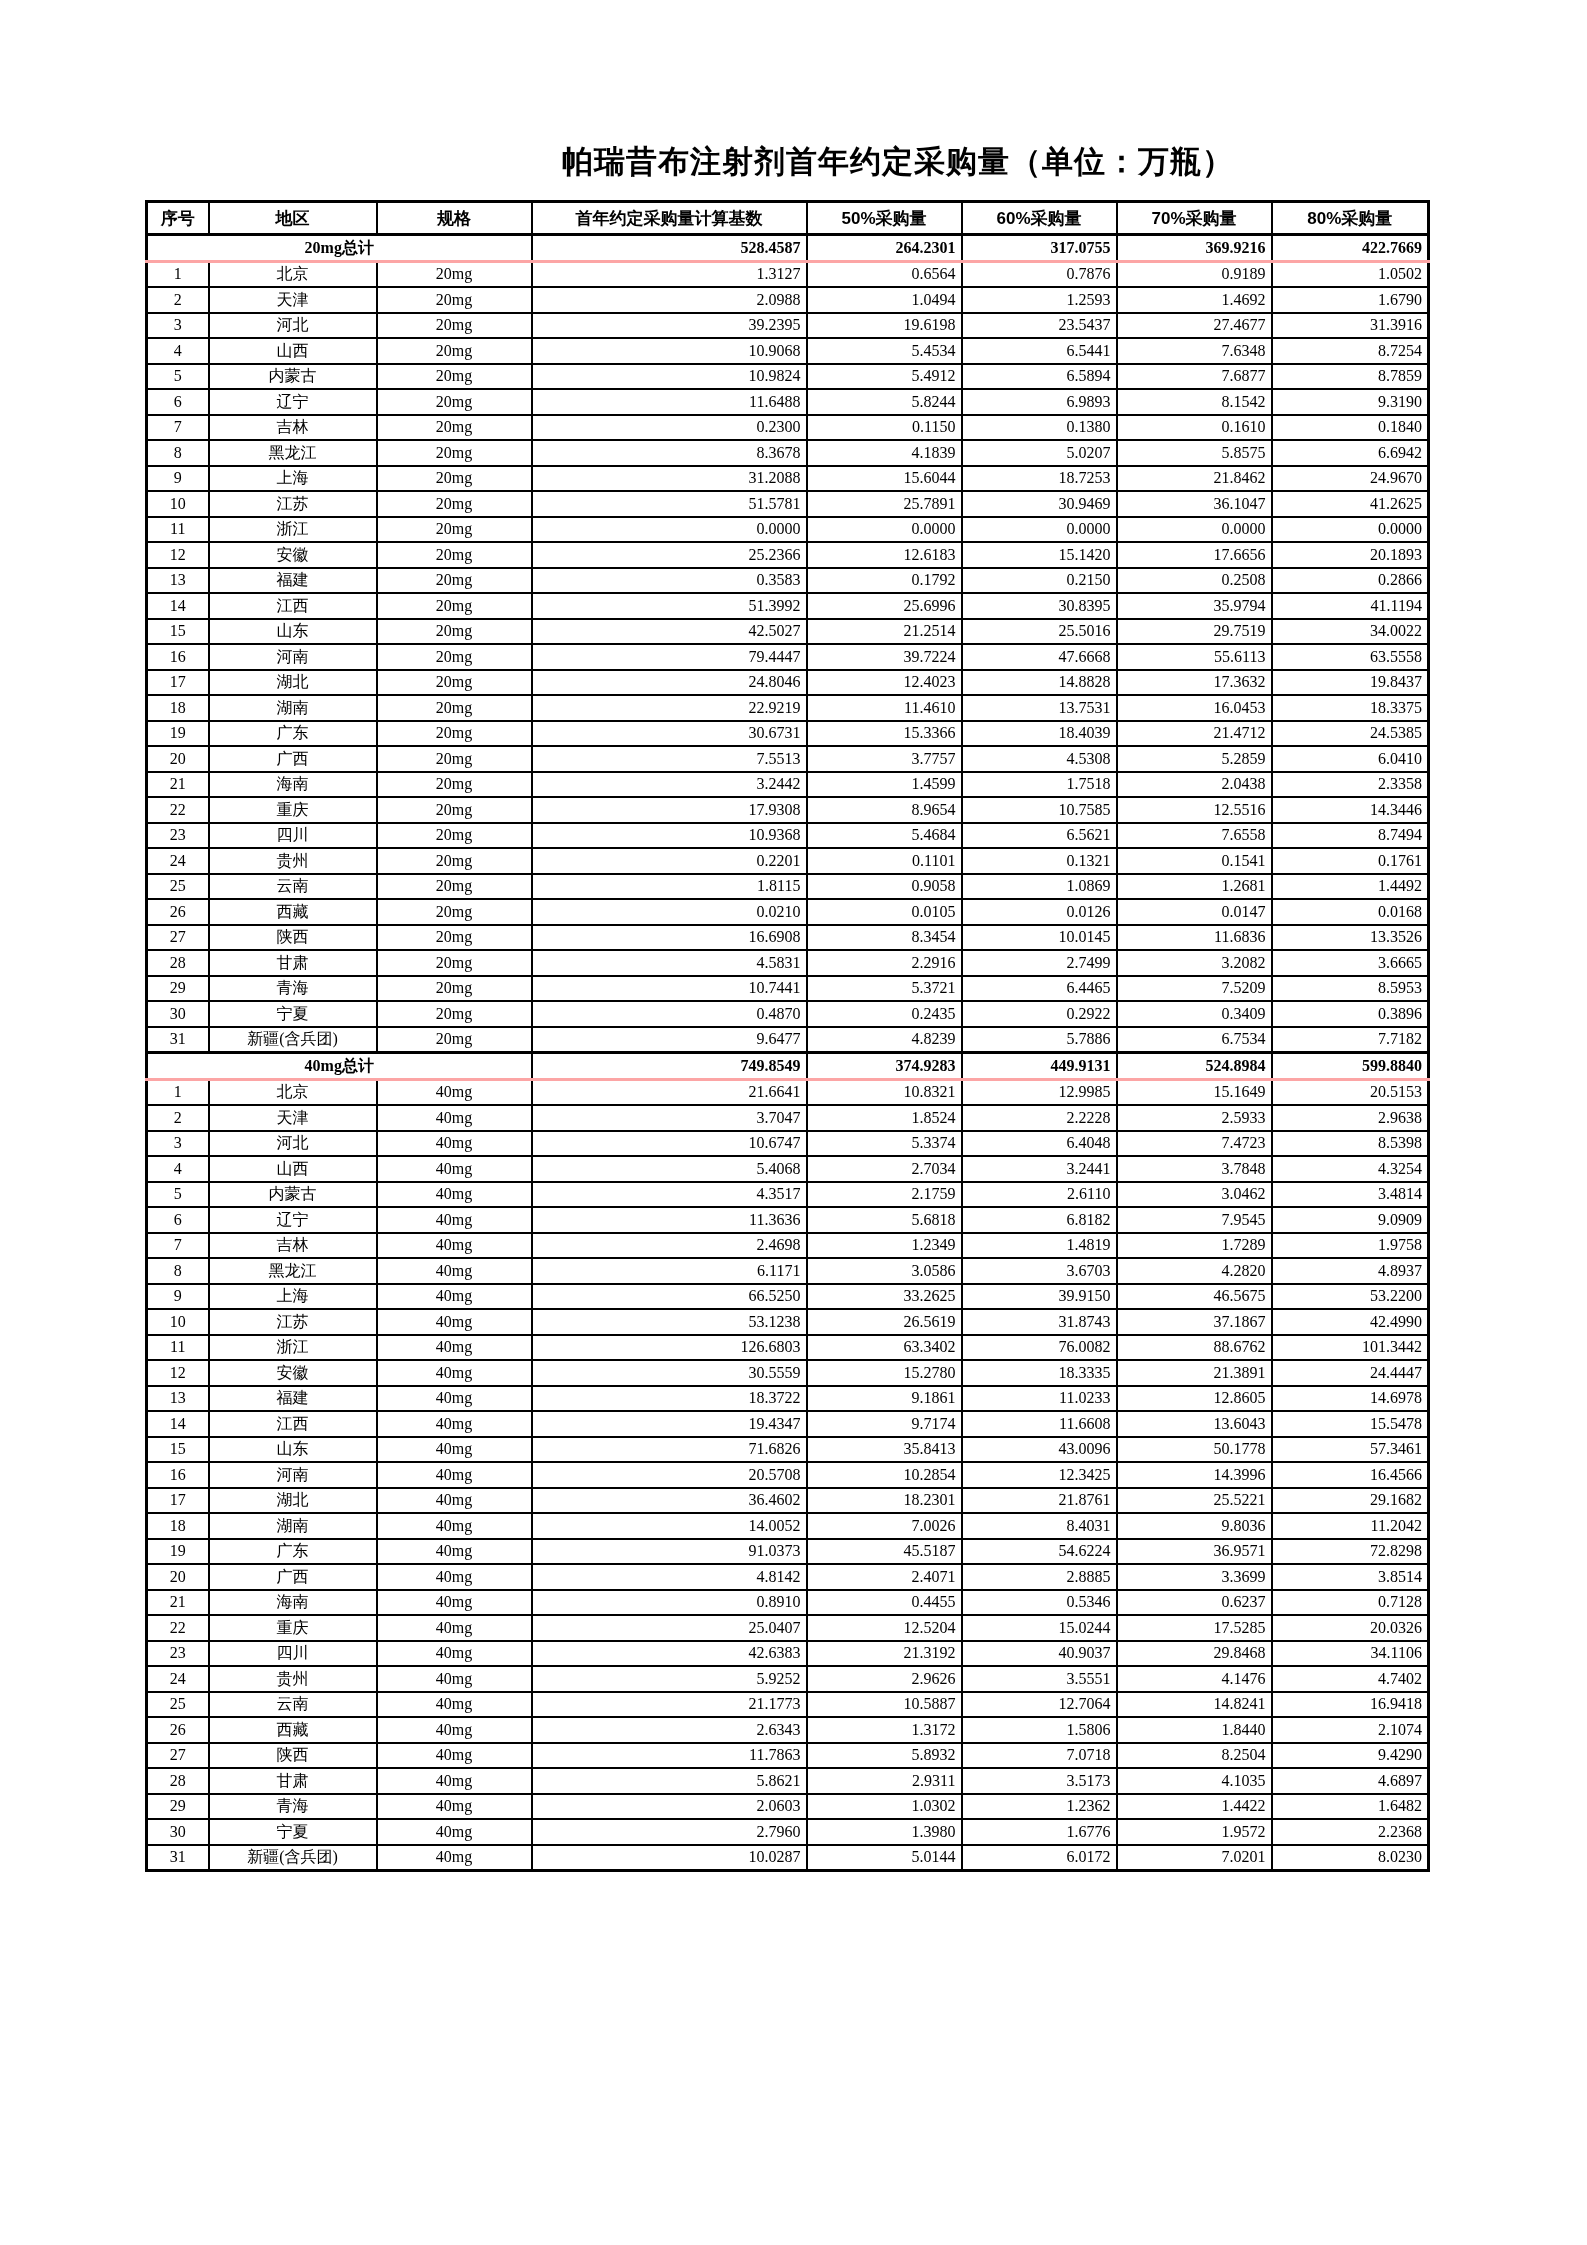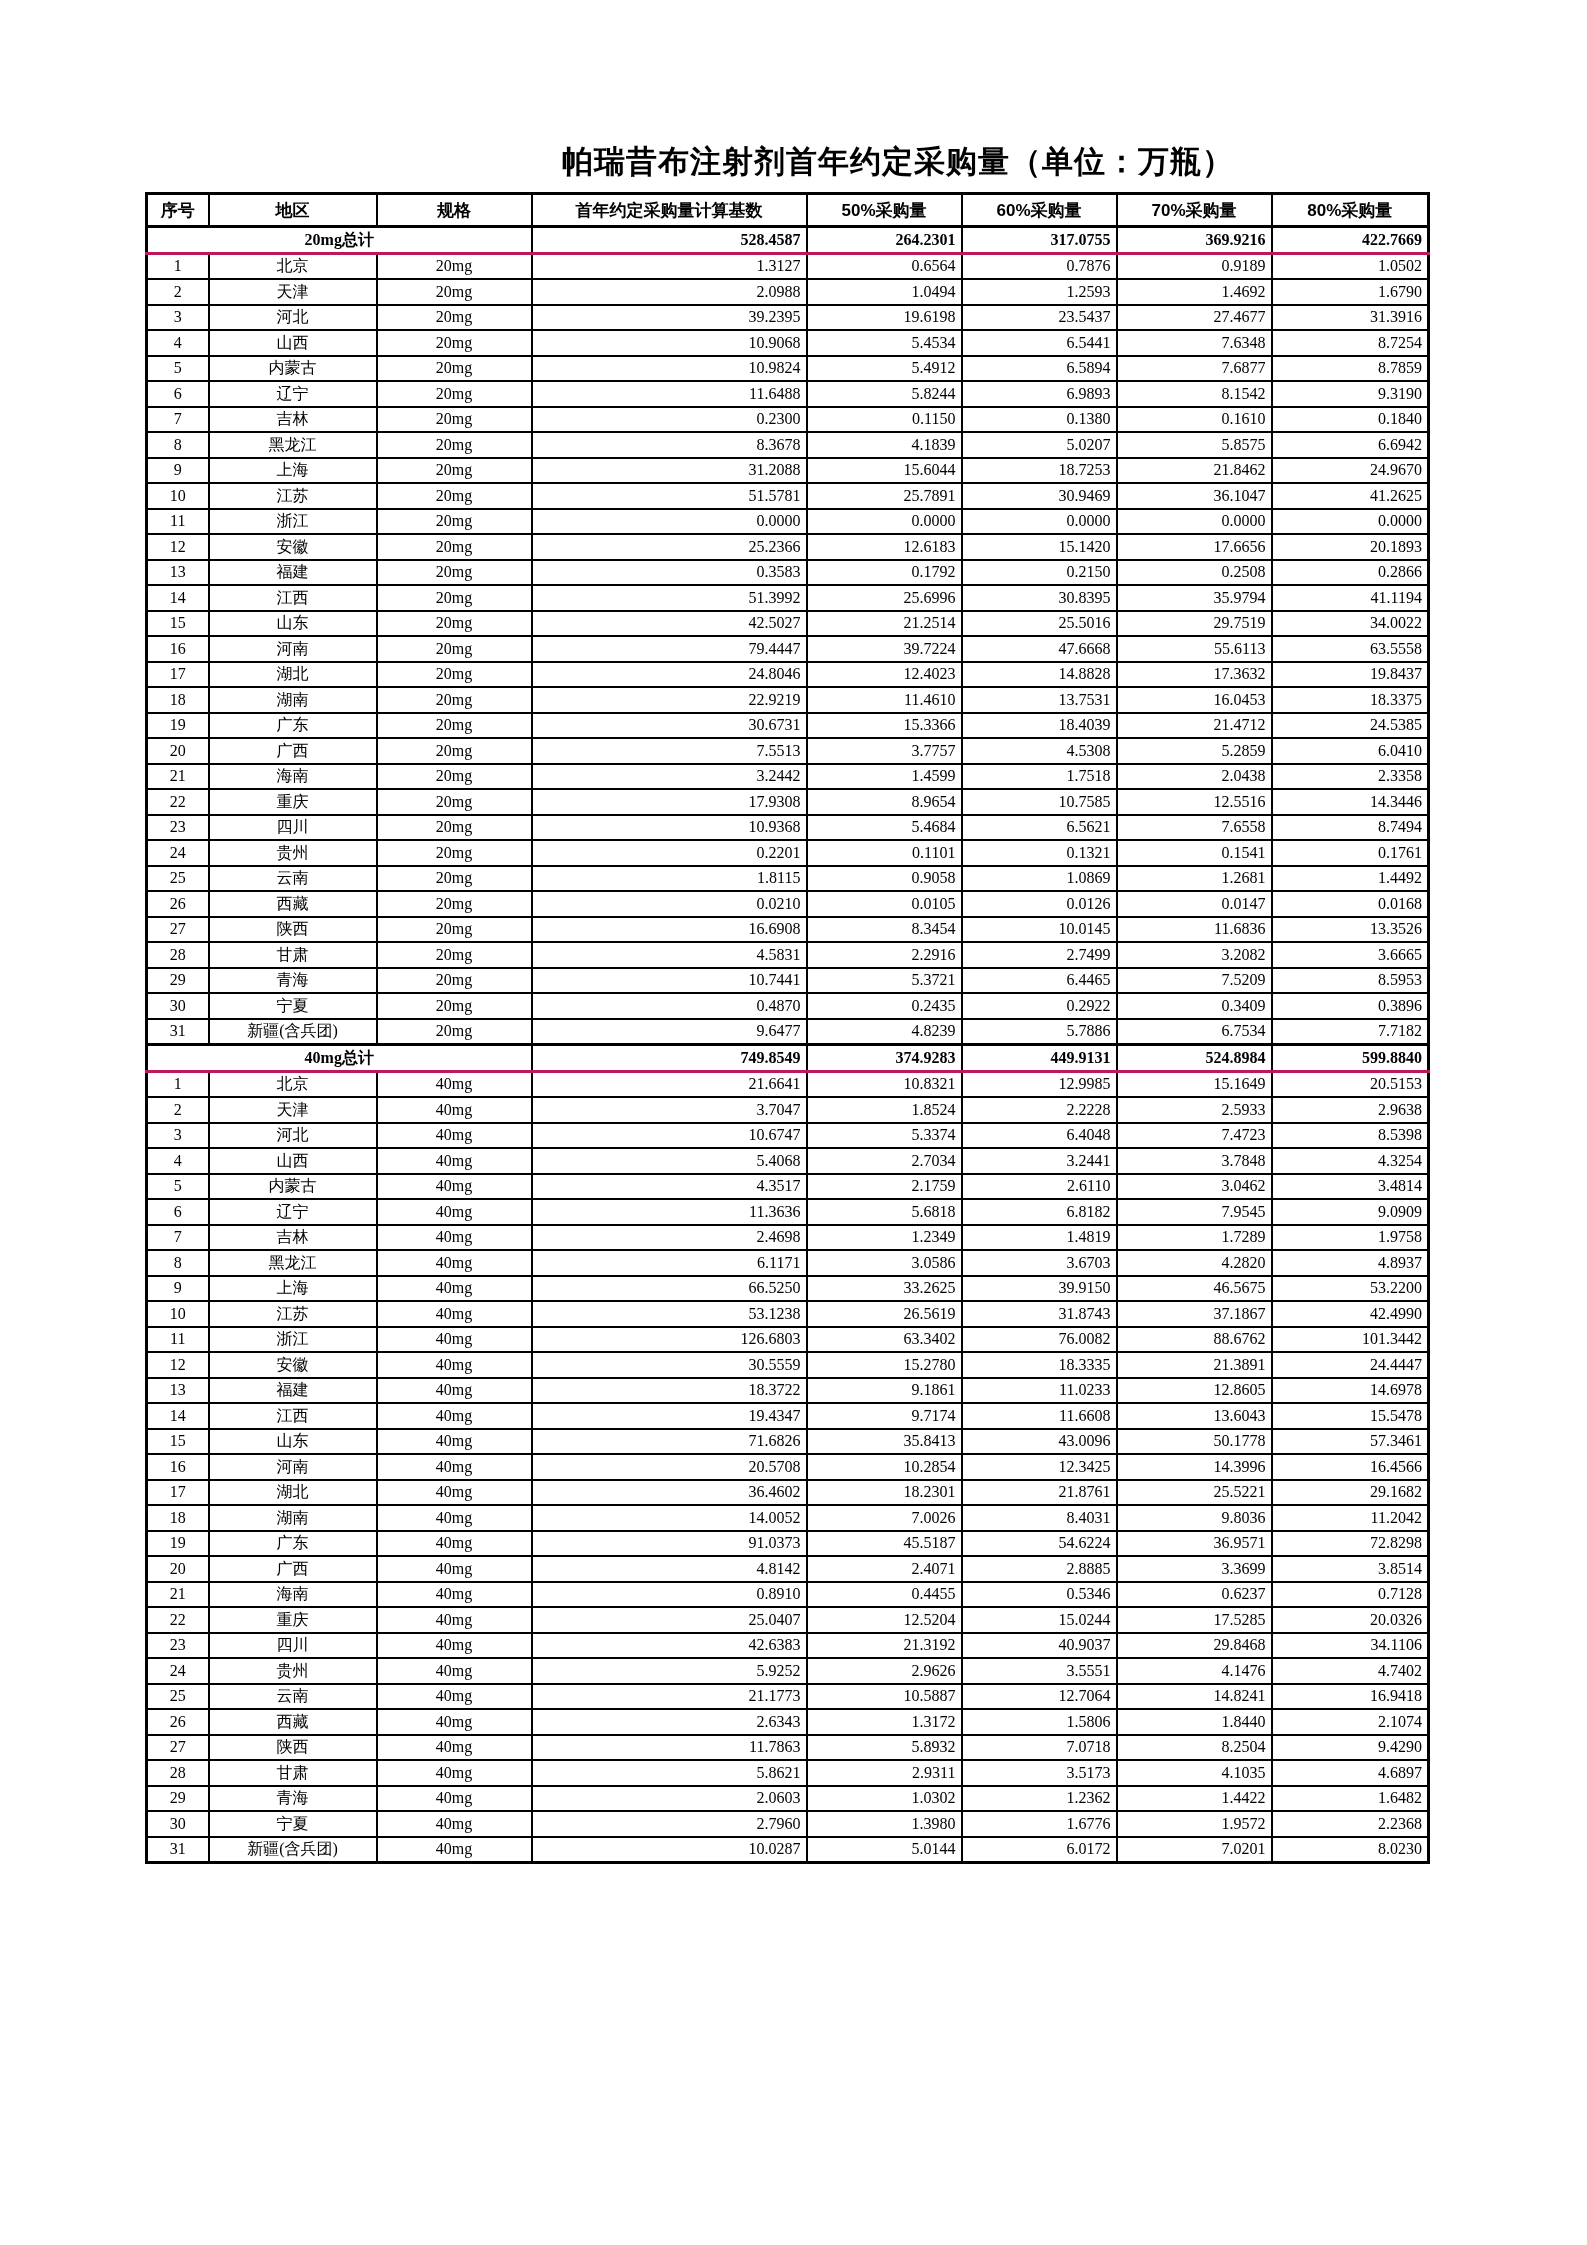--- a/index.html
+++ b/index.html
@@ -30,20 +30,21 @@
     font-size: 31px;
     letter-spacing: 1px;
     line-height: 36px;
     white-space: nowrap;
   }
   table.purchase-table {
     border-collapse: collapse;
     table-layout: fixed;
     width: 1282px;
     border: 3px solid #000;
+    margin-top: 8px;
   }
   .purchase-table th,
   .purchase-table td {
     border: 2px solid #000;
     padding: 0 5px;
     overflow: hidden;
     white-space: nowrap;
     background: #ffffff;
   }
   .purchase-table thead th {
@@ -57,21 +58,21 @@
   .purchase-table tbody td {
     height: 23.5px;
     font-size: 16px;
     line-height: 1;
   }
   .c-center { text-align: center; }
   .c-num    { text-align: right; }
   .total-row td {
     font-weight: bold;
     border-top: 3px solid #000;
-    border-bottom: 3px solid #be185d;
+    border-bottom: 3px solid #fca5a5;
   }
 </style>
 </head>
 <body>
 
 <div class="sheet">
   <h1 class="doc-title">帕瑞昔布注射剂首年约定采购量（单位：万瓶）</h1>
 
   <table class="purchase-table">
     <colgroup>

